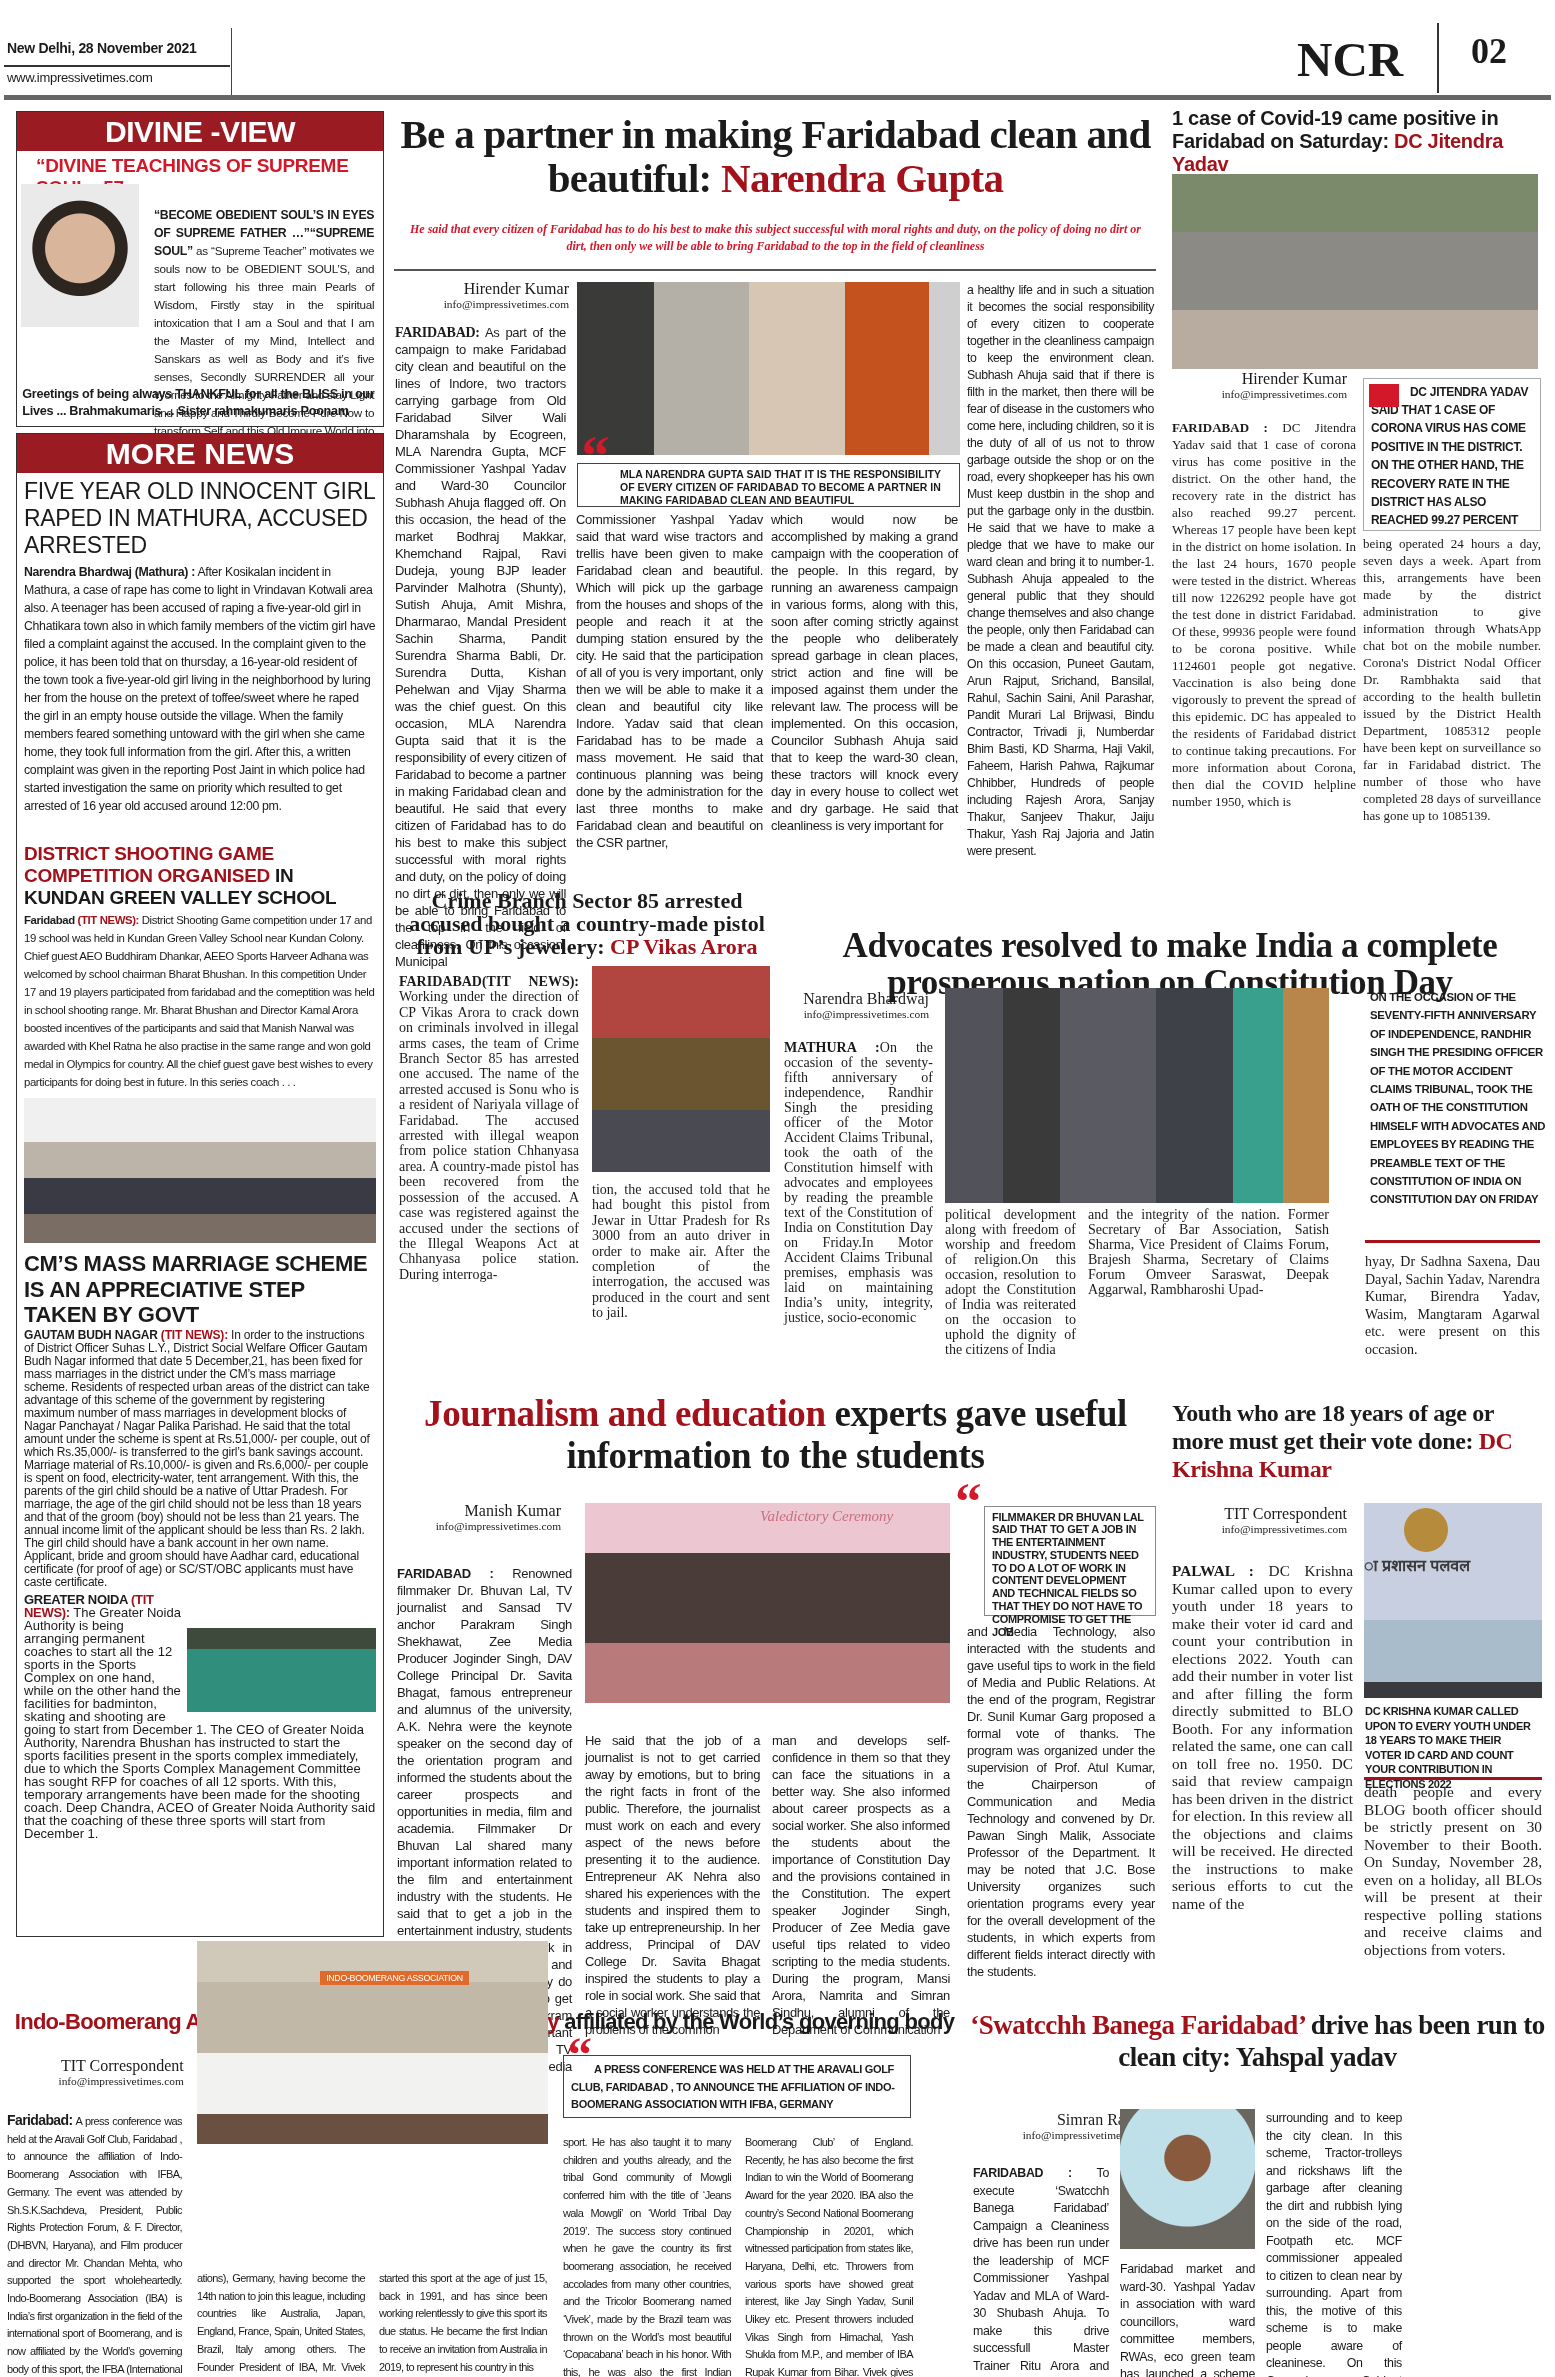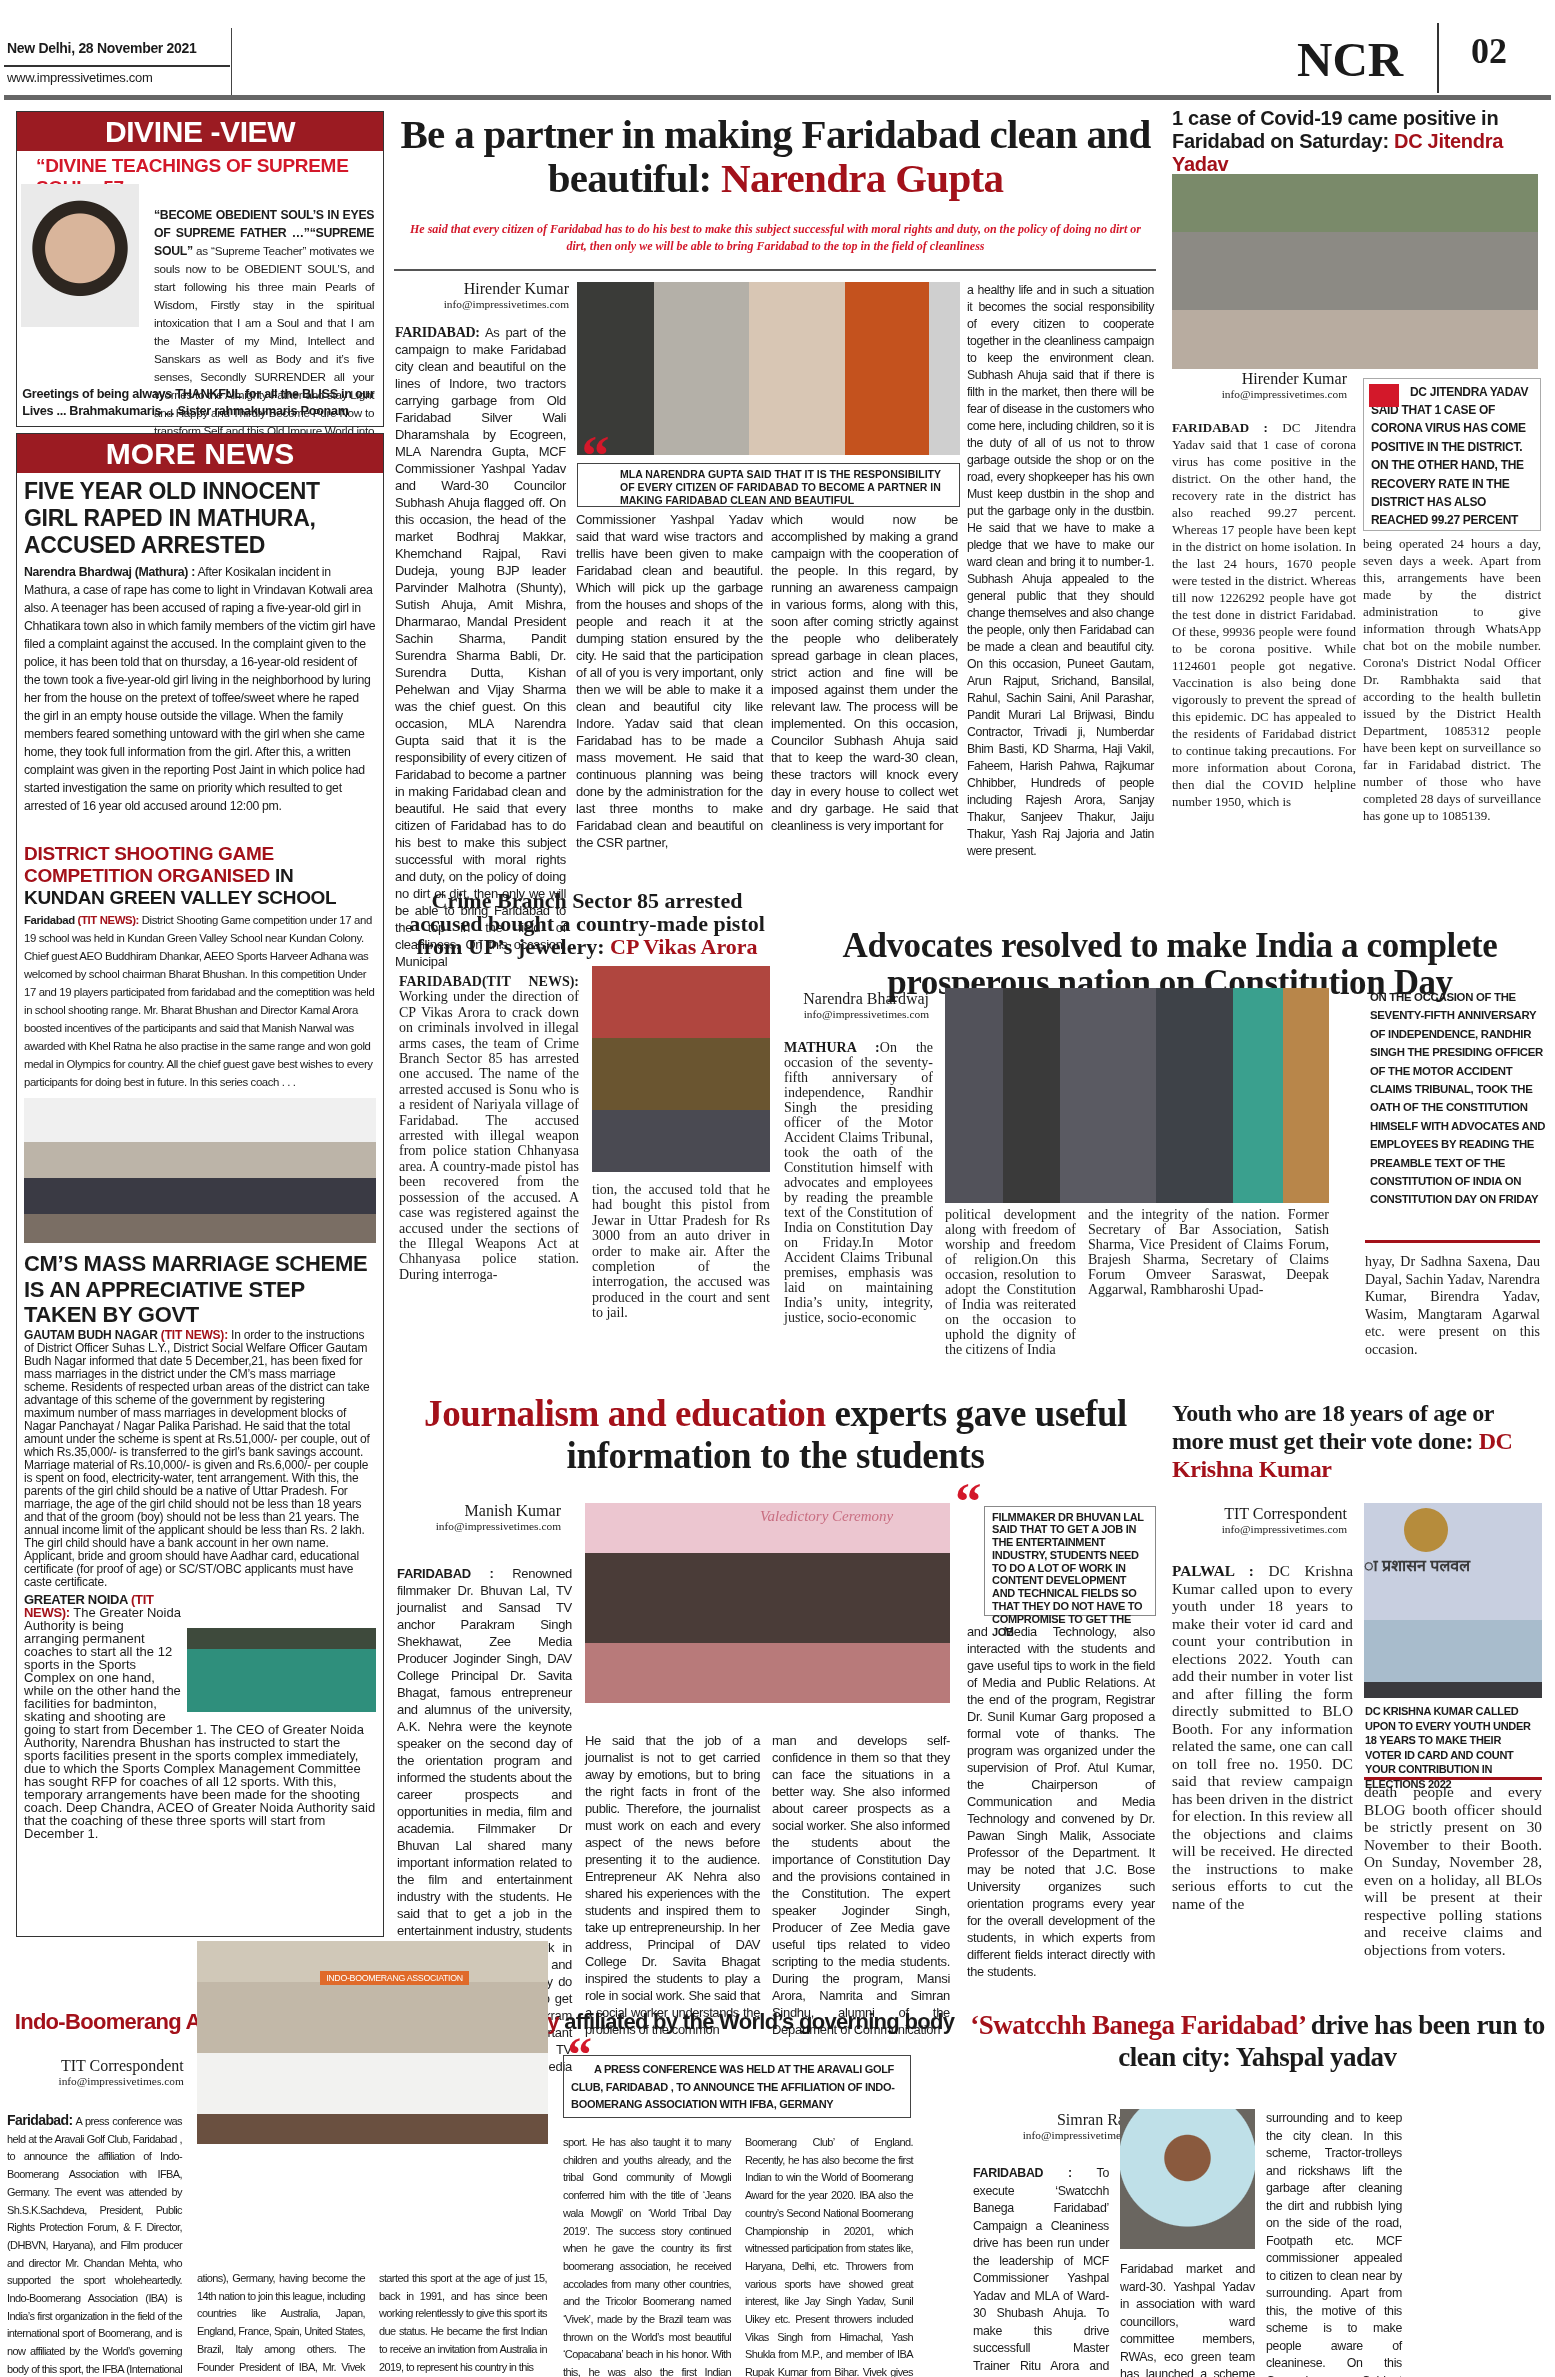--- a/index.html
+++ b/index.html
@@ -38,21 +38,21 @@
   <div style="padding:3.5px 8.8px 0 137px;font-size:11.7px;line-height:18px;text-align:justify" class="cond">
     <b style="font-size:12.3px">“BECOME OBEDIENT SOUL’S IN EYES OF SUPREME FATHER …”“SUPREME SOUL”</b><span> as “Supreme Teacher” motivates we souls now to be OBEDIENT SOUL’S, and start following his three main Pearls of Wisdom, Firstly stay in the spiritual intoxication that I am a Soul and that I am the Master of my Mind, Intellect and Sanskars as well as Body and it’s five senses, Secondly SURRENDER all your Worries to the Almighty Father and stay Light and Happy and Thirdly Become Pure Now to transform Self and this Old Impure World into Pure Divine World of Deities ...</span>
   </div>
   <div class="cond" style="position:absolute;left:5.3px;bottom:5.3px;right:5.3px;font-weight:bold;font-size:12.7px;line-height:17.5px">Greetings of being always THANKFUL for all the BLISS in our Lives ... Brahmakumaris ... Sister rahmakumaris Poonam</div>
 </div>
 
 <div class="abs" style="left:16px;top:433px;width:368px;height:1504px;border:1.3px solid #333;">
   <div style="background:#9b1b22;color:#fff;text-align:center;font-weight:bold;font-size:30px;line-height:39px;">MORE NEWS</div>
 
   <div style="padding:5.3px 7px 0 7px">
-    <div class="cond" style="font-weight:bold;font-size:23px;line-height:27px">FIVE YEAR OLD INNOCENT GIRL RAPED IN MATHURA, ACCUSED ARRESTED</div>
+    <div class="cond" style="font-weight:normal;font-size:23px;line-height:27px">FIVE YEAR OLD INNOCENT GIRL RAPED IN MATHURA, ACCUSED ARRESTED</div>
     <p class="cond" style="font-size:12.3px;line-height:18px;margin-top:3.5px">
       <b>Narendra Bhardwaj (Mathura) :</b><span> After Kosikalan incident in Mathura, a case of rape has come to light in Vrindavan Kotwali area also. A teenager has been accused of raping a five-year-old girl in Chhatikara town also in which family members of the victim girl have filed a complaint against the accused. In the complaint given to the police, it has been told that on thursday, a 16-year-old resident of the town took a five-year-old girl living in the neighborhood by luring her from the house on the pretext of toffee/sweet where he raped the girl in an empty house outside the village. When the family members feared something untoward with the girl when she came home, they took full information from the girl. After this, a written complaint was given in the reporting Post Jaint in which police had started investigation the same on priority which resulted to get arrested of 16 year old accused around 12:00 pm.</span>
     </p>
 
     <div class="cond" style="font-weight:bold;font-size:19px;line-height:22px;margin-top:28px">
       <span class="red">DISTRICT SHOOTING GAME COMPETITION ORGANISED</span><span> IN KUNDAN GREEN VALLEY SCHOOL</span>
     </div>
     <p class="cond" style="font-size:11.4px;line-height:18px;letter-spacing:-0.4px;margin-top:1.8px">
       <b>Faridabad</b><b class="red"> (TIT NEWS):</b><span> District Shooting Game competition under 17 and 19 school was held in Kundan Green Valley School near Kundan Colony. Chief guest AEO Buddhiram Dhankar, AEEO Sports Harveer Adhana was welcomed by school chairman Bharat Bhushan. In this competition Under 17 and 19 players participated from faridabad and the comeptition was held in school shooting range. Mr. Bharat Bhushan and Director Kamal Arora boosted incentives of the participants and said that Manish Narwal was awarded with Khel Ratna he also practise in the same range and won gold medal in Olympics for country. All the chief guest gave best wishes to every participants for doing best in future. In this series coach . . .</span>
     </p>

